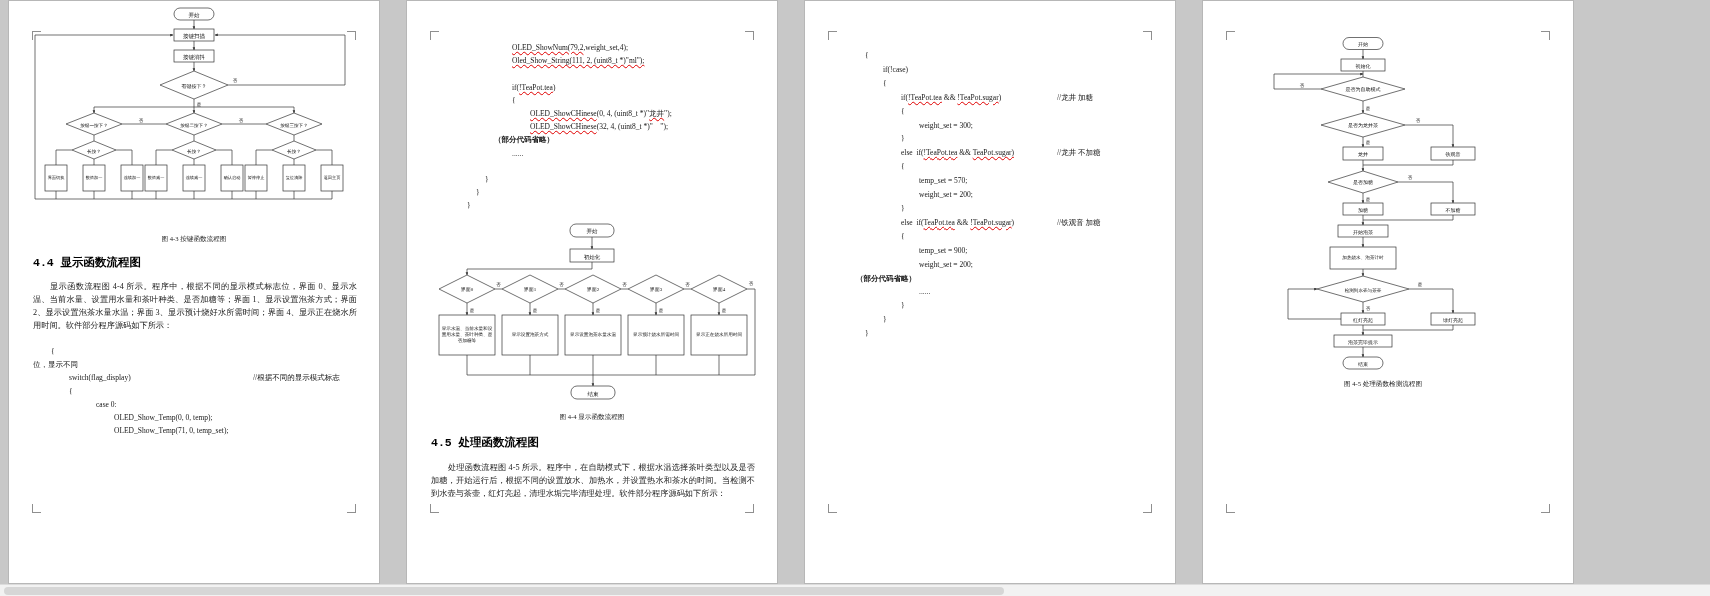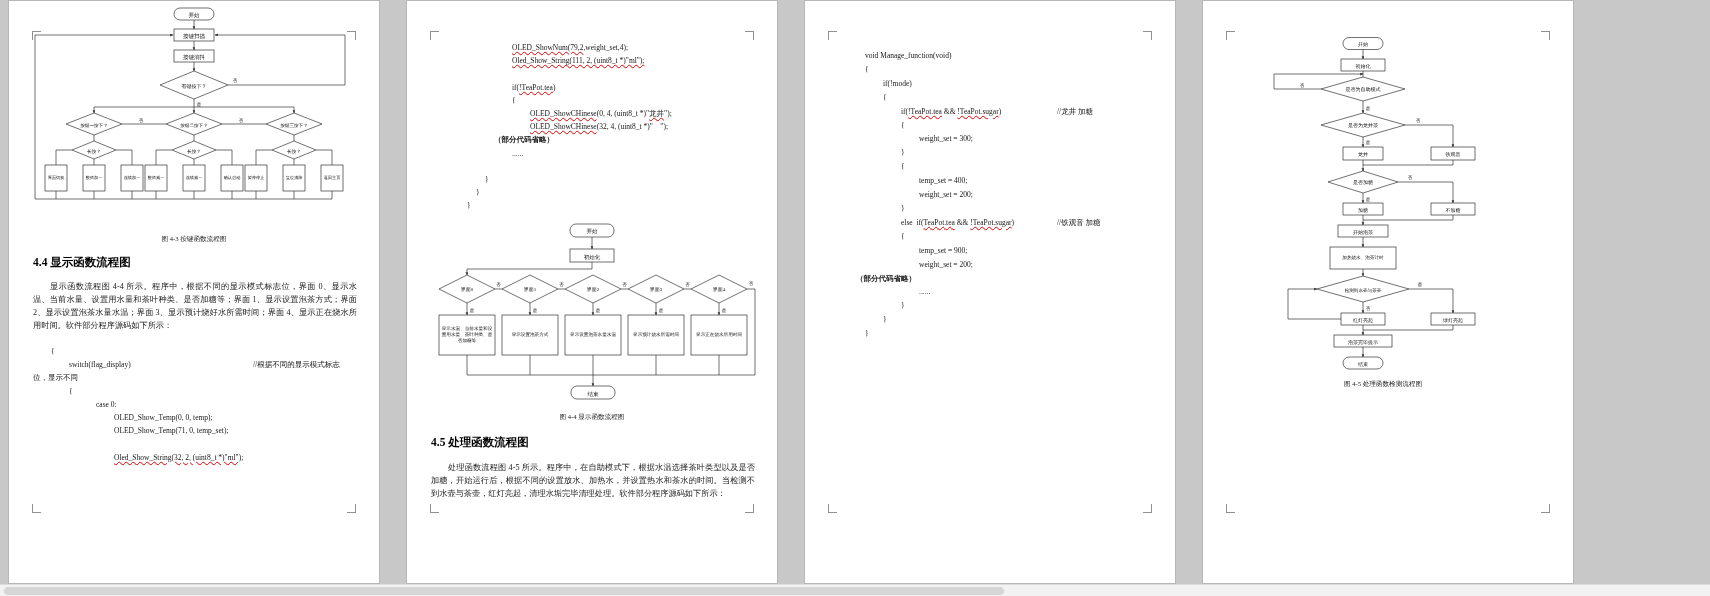--- a/index.html
+++ b/index.html
@@ -7,21 +7,21 @@
     font-family:"Liberation Serif","DejaVu Serif",serif;color:#141414;}
   .workspace{position:absolute;left:0;top:0;width:1710px;height:584px;}
   .page{position:absolute;top:0;width:372px;height:584px;background:#fff;border:1px solid #b7b7b7;}
   #p1{left:8px}#p2{left:406px}#p3{left:804px}#p4{left:1202px}
   .crop{position:absolute;width:9px;height:9px;border:0 solid #8f8f8f;}
   .crop.tl{border-left-width:1px;border-top-width:1px}
   .crop.tr{border-right-width:1px;border-top-width:1px}
   .crop.bl{border-left-width:1px;border-bottom-width:1px}
   .crop.br{border-right-width:1px;border-bottom-width:1px}
   .sec-heading{position:absolute;font-size:11.5px;font-weight:bold;color:#000;
-    font-family:Liberation Serif, serif;}
+    font-family:Liberation Mono, monospace;}
   .para{position:absolute;font-size:8.2px;line-height:13px;text-align:justify;text-indent:17px;color:#1a1a1a;}
   .caption{position:absolute;left:0;right:0;text-align:center;font-size:6.6px;color:#222;}
   .codeblk{position:absolute;font-size:7.5px;line-height:13.2px;color:#161616;}
   .codeblk .code-line{position:relative;white-space:pre;min-height:13.2px;}
   .codeblk.tall{line-height:13.9px}
   .codeblk.tall .code-line{min-height:13.9px}
   .sq{text-decoration:underline;text-decoration-style:wavy;text-decoration-color:#e00000;}
   .cmt{position:absolute;top:0;white-space:pre;}
   #p1 .cmt{left:220px}
   #p3 .cmt{left:228px}
@@ -132,28 +132,27 @@
       <div class="fl" style="left:216px;top:158px;width:22px;height:26px;font-size:4.2px">暂停停止</div>
       <div class="fl" style="left:254px;top:158px;width:22px;height:26px;font-size:4.2px">复位清除</div>
       <div class="fl" style="left:292px;top:158px;width:22px;height:26px;font-size:4.2px">返回主页</div>
     </div>
 
     <div class="caption" style="top:234px">图 4-3  按键函数流程图</div>
     <div class="sec-heading" style="left:24px;top:254px">4.4  显示函数流程图</div>
     <div class="para" style="left:24px;right:22px;top:279px">显示函数流程图 4-4 所示。程序中，根据不同的显示模式标志位，界面 0、显示水温、当前水量、设置用水量和茶叶种类、是否加糖等；界面 1、显示设置泡茶方式；界面 2、显示设置泡茶水量水温；界面 3、显示预计烧好水所需时间；界面 4、显示正在烧水所用时间。软件部分程序源码如下所示：</div>
     <div class="codeblk" style="left:24px;top:344px;right:6px">
         <div class="code-line" style="padding-left: 18px;">{</div>
+        <div class="code-line" style="padding-left: 0px;">位，显示不同</div>
         <div class="code-line" style="padding-left: 36px;">switch(flag_display)<span class="cmt">//根据不同的显示模式标志</span></div>
-        <div class="code-line" style="padding-left: 0px;">位，显示不同</div>
         <div class="code-line" style="padding-left: 36px;">{</div>
         <div class="code-line" style="padding-left: 63px;">case 0:</div>
         <div class="code-line" style="padding-left: 81px;">OLED_Show_Temp(0, 0, temp);</div>
         <div class="code-line" style="padding-left: 81px;">OLED_Show_Temp(71, 0, temp_set);</div>
         <div class="code-line" style="padding-left: 0px;">&nbsp;</div>
-        <div class="code-line" style="padding-left: 81px;"><span class="sq">Oled_Show_String(32, 2, (uint8_t *)"ml");</span></div>
       </div>
   </div>
 
   <div class="page" id="p2">
     <div class="crop tl" style="left:23px;top:30px"></div>
     <div class="crop tr" style="right:23px;top:30px"></div>
     <div class="crop bl" style="left:23px;bottom:70px"></div>
     <div class="crop br" style="right:23px;bottom:70px"></div>
 
     <div class="codeblk" style="left:24px;top:40px;right:6px">
@@ -246,30 +245,30 @@
     <div class="para" style="left:24px;right:22px;top:460px">处理函数流程图 4-5 所示。程序中，在自助模式下，根据水温选择茶叶类型以及是否加糖，开始运行后，根据不同的设置放水、加热水，并设置热水和茶水的时间。当检测不到水壶与茶壶，红灯亮起，清理水垢完毕清理处理。软件部分程序源码如下所示：</div>
   </div>
 
   <div class="page" id="p3">
     <div class="crop tl" style="left:23px;top:30px"></div>
     <div class="crop tr" style="right:23px;top:30px"></div>
     <div class="crop bl" style="left:23px;bottom:70px"></div>
     <div class="crop br" style="right:23px;bottom:70px"></div>
 
     <div class="codeblk tall" style="left:24px;top:48px;right:6px">
-        <div class="code-line" style="padding-left: 36px;">void Manage_function(void)</div>
         <div class="code-line" style="padding-left: 36px;">{</div>
-        <div class="code-line" style="padding-left: 54px;">if(!mode)</div>
+        <div class="code-line" style="padding-left: 54px;">if(!case)</div>
         <div class="code-line" style="padding-left: 54px;">{</div>
         <div class="code-line" style="padding-left: 72px;">if(<span class="sq">!TeaPot.tea</span> &amp;&amp; <span class="sq">!TeaPot.sugar</span>)<span class="cmt">//龙井 加糖</span></div>
         <div class="code-line" style="padding-left: 72px;">{</div>
         <div class="code-line" style="padding-left: 90px;">weight_set = 300;</div>
         <div class="code-line" style="padding-left: 72px;">}</div>
+        <div class="code-line" style="padding-left: 72px;">else  if(<span class="sq">!TeaPot.tea</span> &amp;&amp; <span class="sq">TeaPot.sugar)</span><span class="cmt">//龙井 不加糖</span></div>
         <div class="code-line" style="padding-left: 72px;">{</div>
-        <div class="code-line" style="padding-left: 90px;">temp_set = 400;</div>
+        <div class="code-line" style="padding-left: 90px;">temp_set = 570;</div>
         <div class="code-line" style="padding-left: 90px;">weight_set = 200;</div>
         <div class="code-line" style="padding-left: 72px;">}</div>
         <div class="code-line" style="padding-left: 72px;">else  if(<span class="sq">TeaPot.tea</span> &amp;&amp; <span class="sq">!TeaPot.sugar</span>)<span class="cmt">//铁观音 加糖</span></div>
         <div class="code-line" style="padding-left: 72px;">{</div>
         <div class="code-line" style="padding-left: 90px;">temp_set = 900;</div>
         <div class="code-line" style="padding-left: 90px;">weight_set = 200;</div>
         <div class="code-line" style="padding-left: 27px; font-weight: bold;">（部分代码省略）</div>
         <div class="code-line" style="padding-left: 90px;">......</div>
         <div class="code-line" style="padding-left: 72px;">}</div>
         <div class="code-line" style="padding-left: 54px;">}</div>

